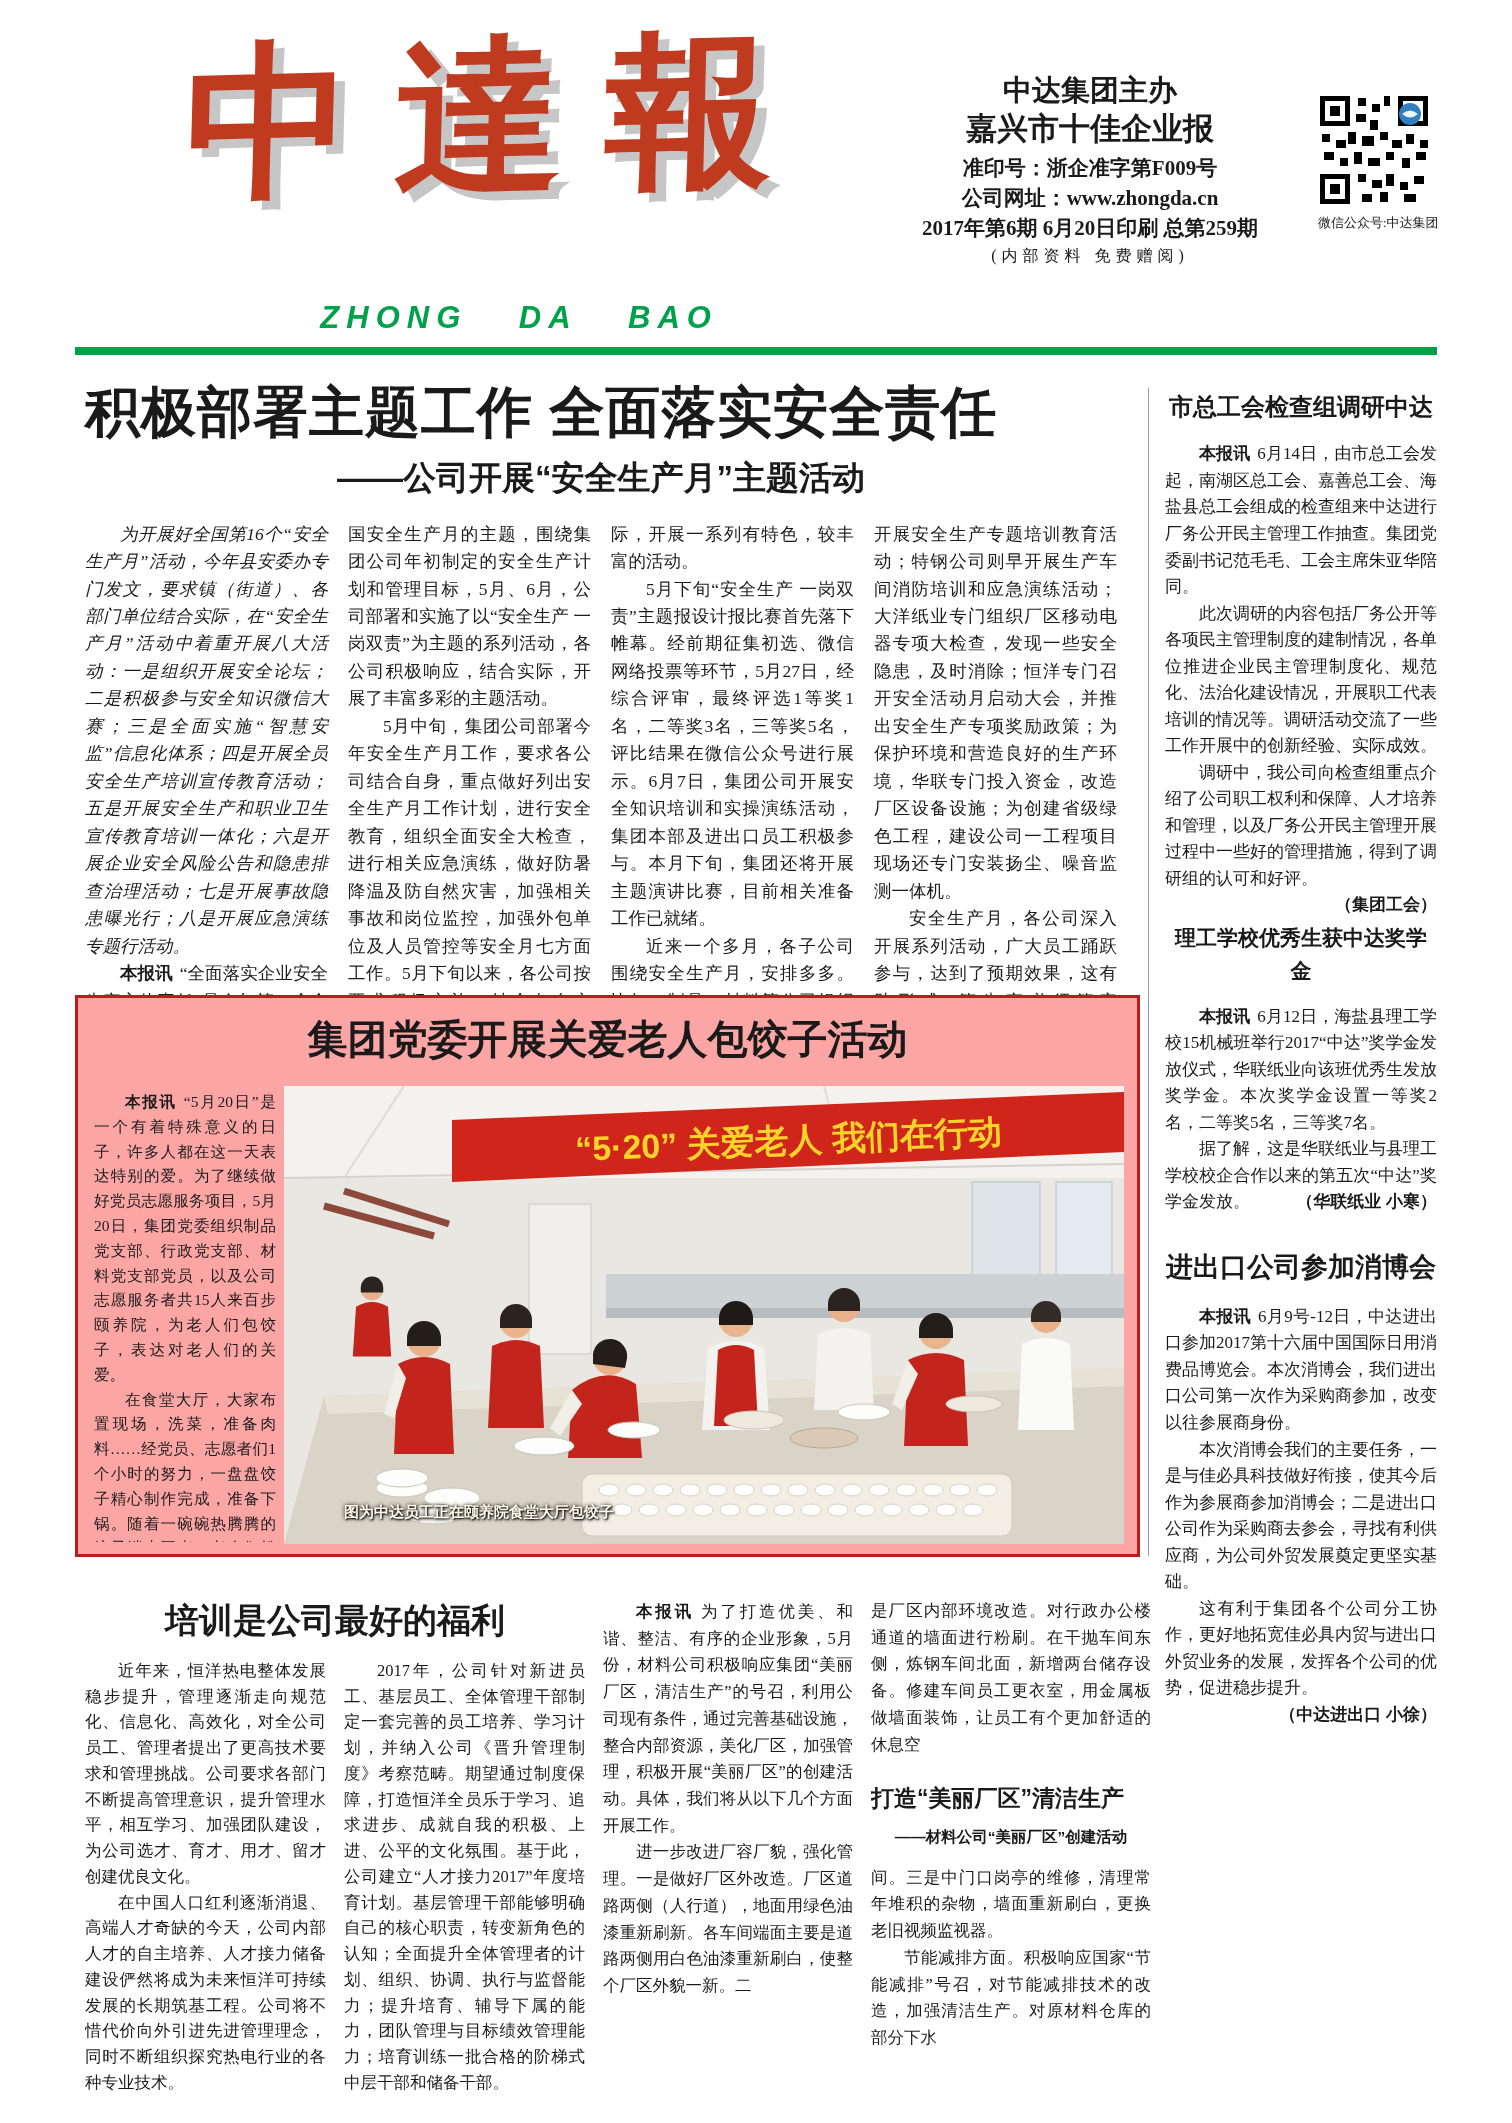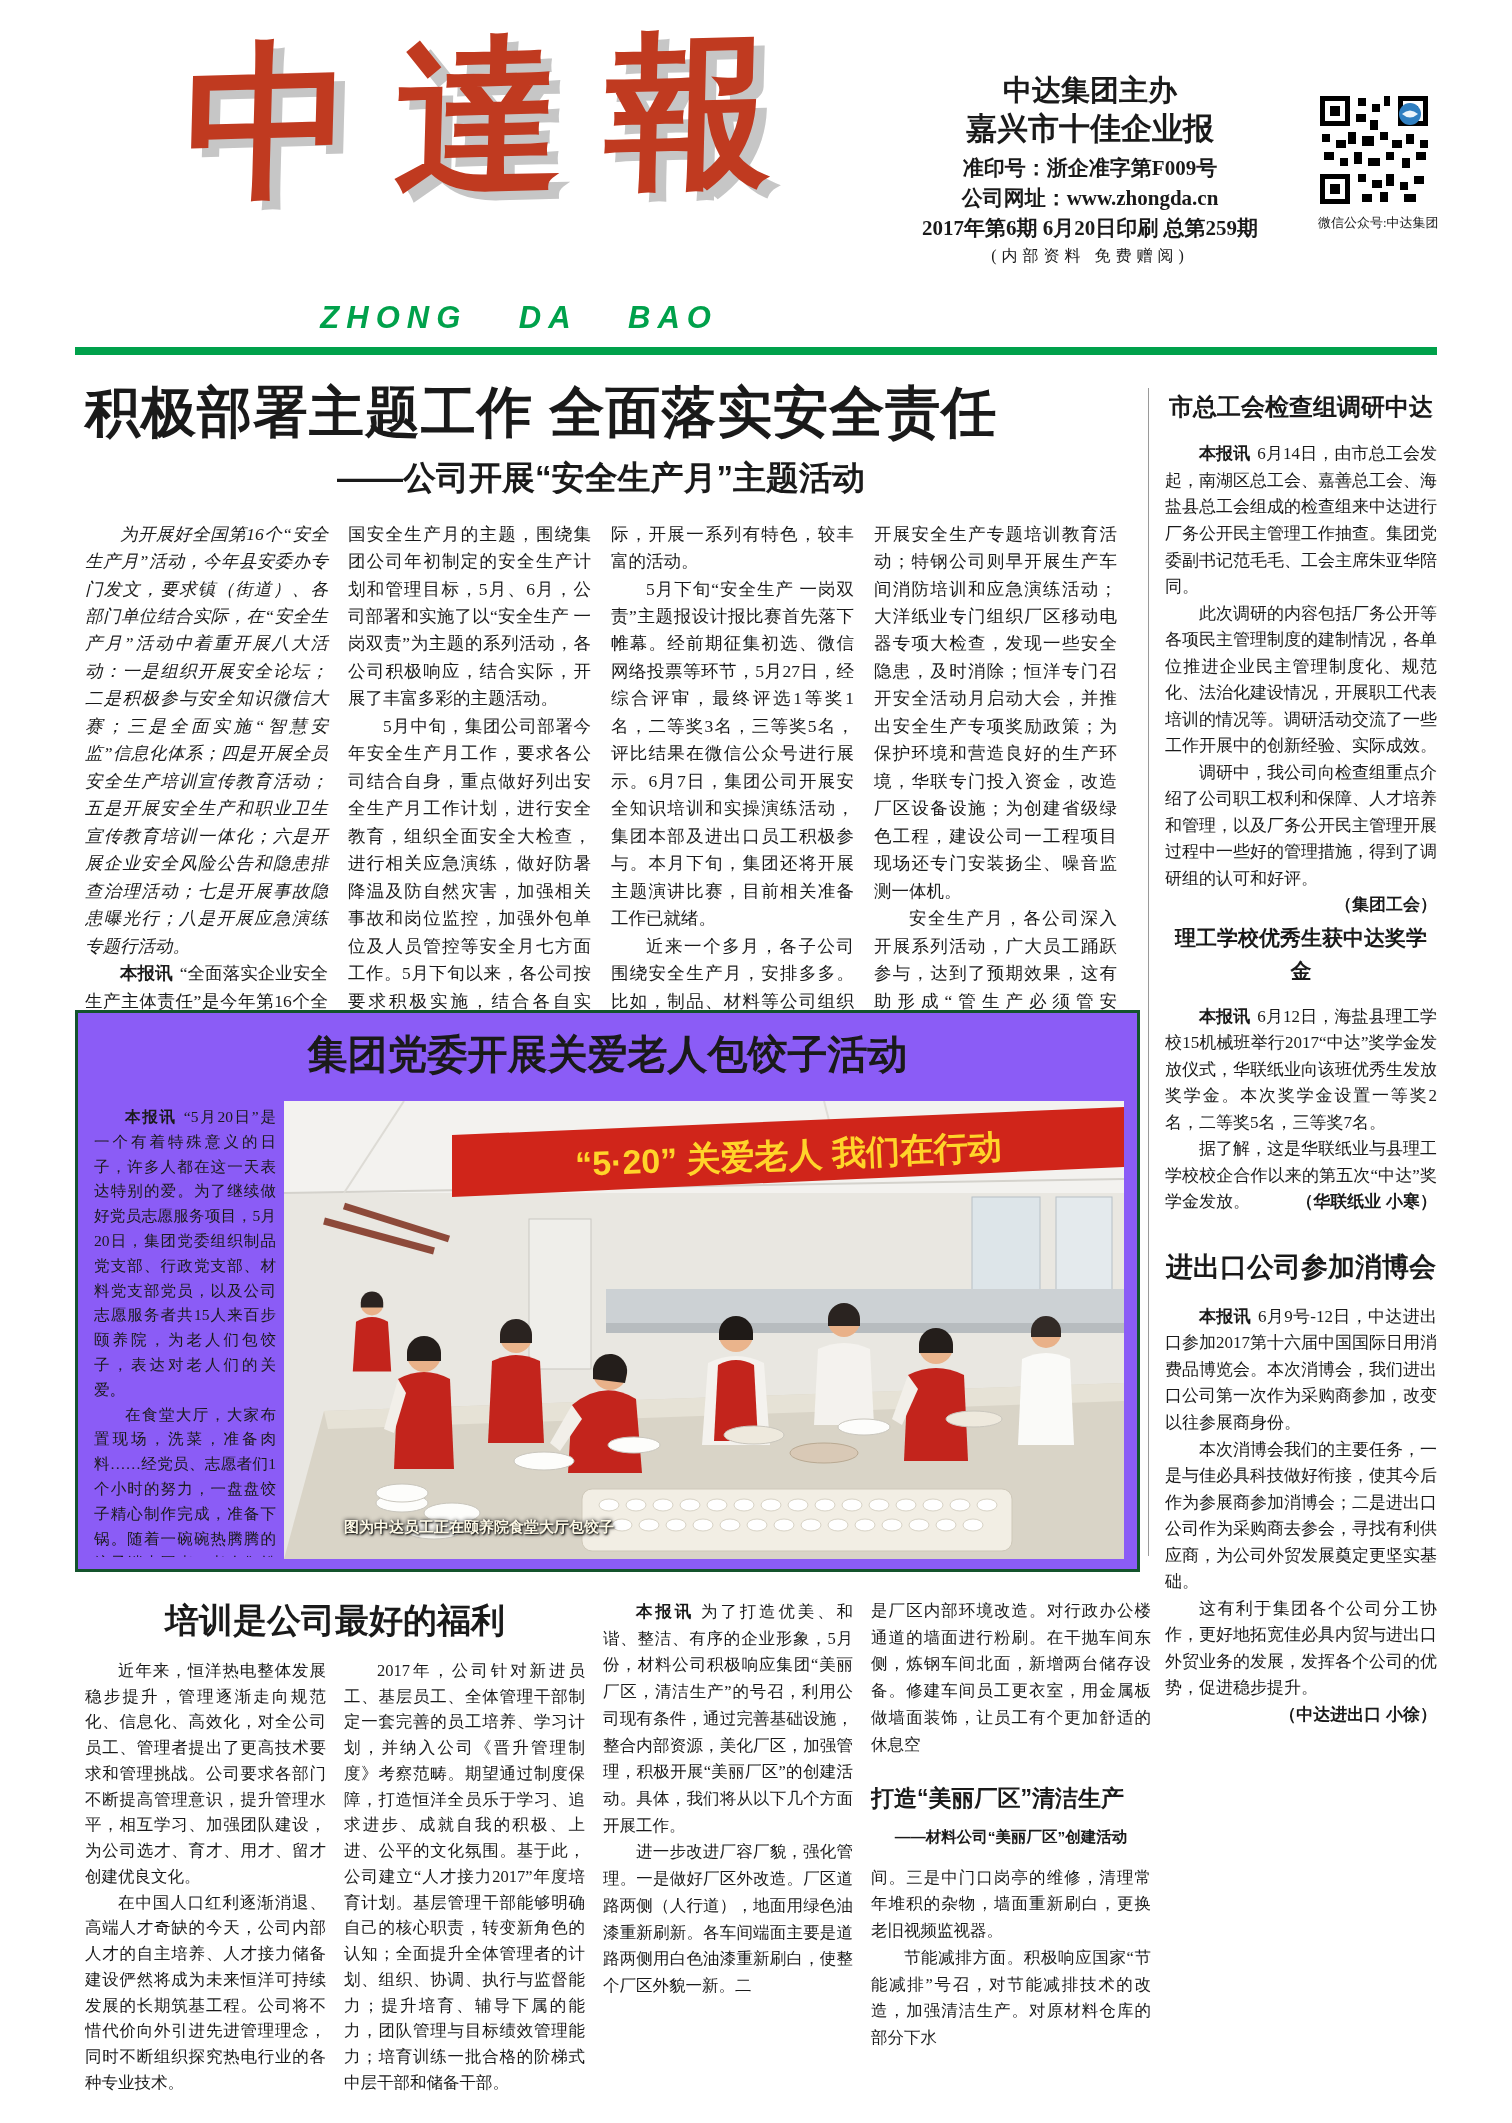--- a/index.html
+++ b/index.html
@@ -32,22 +32,22 @@
   
   .lead{position:absolute;left:85px;top:382px;width:1032px;}
   .lead-headline{font-family:"Liberation Sans","DejaVu Sans",sans-serif;font-weight:900;
     font-size:55px;line-height:1.12;letter-spacing:1px;margin:0;}
   .lead-subhead{font-family:"Liberation Sans","DejaVu Sans",sans-serif;font-weight:bold;
     font-size:33px;text-align:center;margin:12px 0 0 0;}
   .lead-body{margin-top:20px;height:495px;column-count:4;column-gap:20px;column-fill:auto;
     font-size:17.5px;line-height:1.57;overflow:hidden;}
 
   
-  .dz-box{position:absolute;left:75px;top:995px;width:1065px;height:562px;border:3px solid #14532d;
-    box-sizing:border-box;background:#8b5cf6;margin-top:15px;}
+  .dz-box{position:absolute;left:75px;top:995px;width:1065px;height:562px;border:3px solid #b91c1c;
+    box-sizing:border-box;background:#fca5a5;}
   .dz-title{font-family:"Liberation Sans","DejaVu Sans",sans-serif;font-weight:900;font-size:40px;
     text-align:center;margin:14px 0 0 0;}
   .dz-text{position:absolute;left:16px;top:92px;width:182px;height:452px;overflow:hidden;
     font-size:15.5px;line-height:1.6;}
   .photo-wrap{position:absolute;left:206px;top:88px;width:840px;height:458px;overflow:hidden;background:#e8e6e1;}
   .photo-caption{position:absolute;left:12px;bottom:22px;font-size:15px;font-weight:bold;color:#fffbe8;
     font-family:"Liberation Sans","DejaVu Sans",sans-serif;
     text-shadow:1px 1px 2px #000,0 0 4px #000;padding-left:48px;}
 
   

